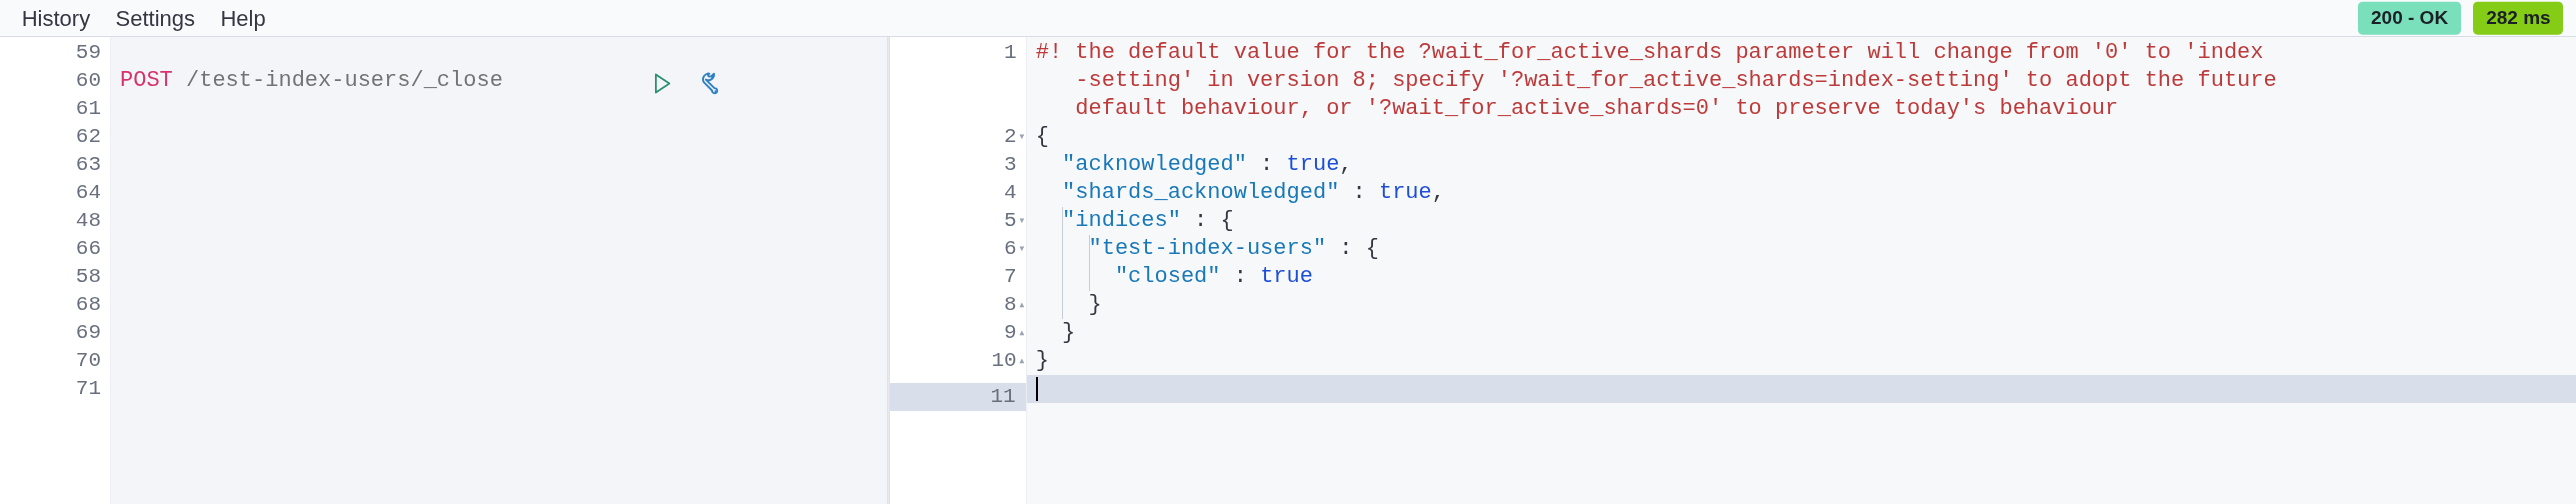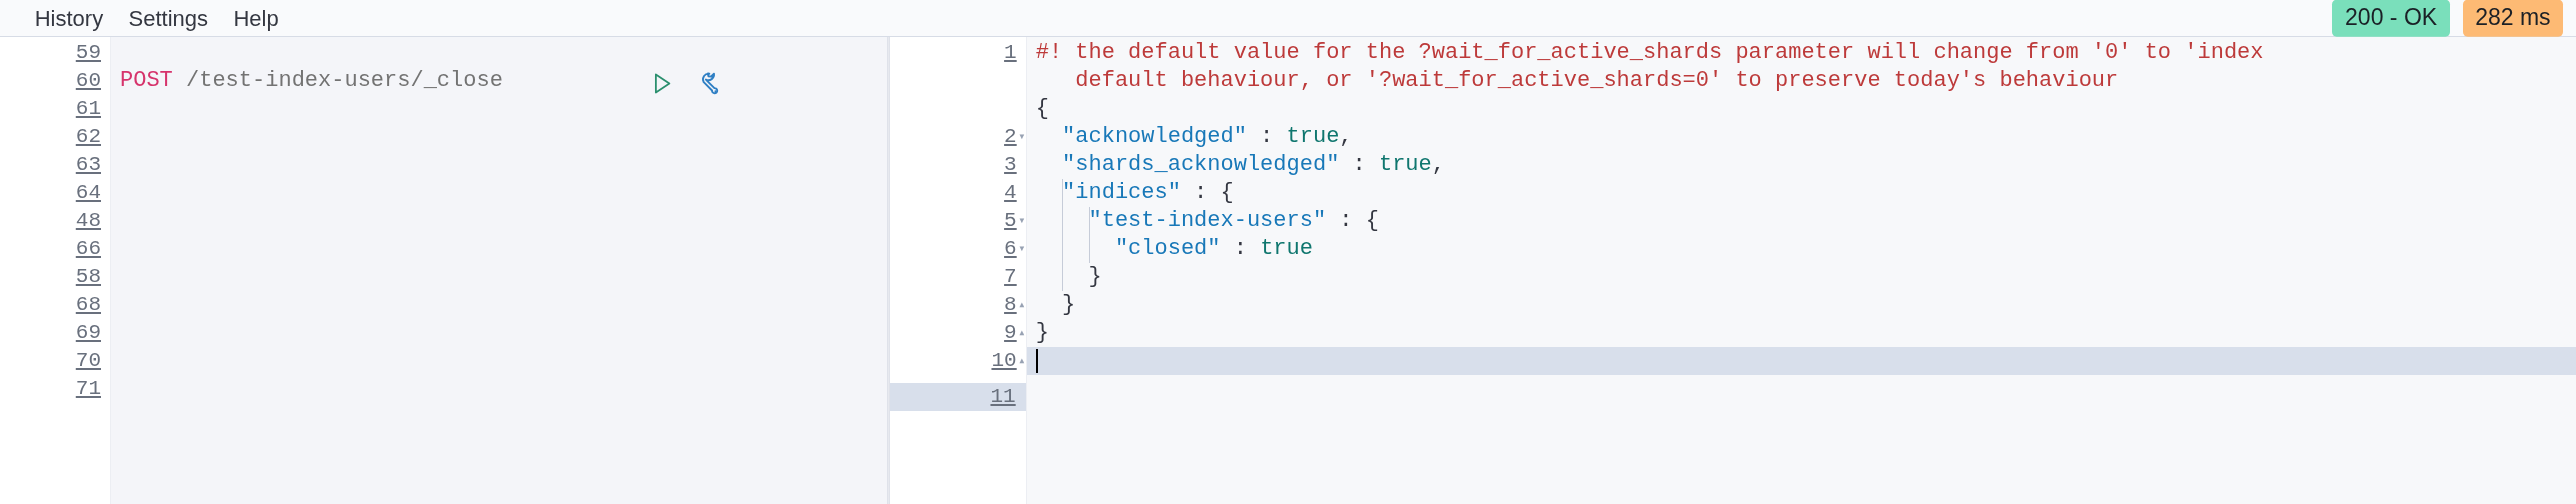--- a/index.html
+++ b/index.html
@@ -21,21 +21,21 @@
     height: 37px;
     background: #f9fafc;
     border-bottom: 0.9px solid #d7dce6;
     box-sizing: border-box;
     display: flex;
     align-items: center;
   }
   .nav-group {
     display: flex;
     align-items: center;
-    padding-left: 22px;
+    padding-left: 9px;
   }
   .nav-item {
     font-family: "Liberation Sans", sans-serif;
     font-size: 22px;
     color: #343741;
     padding: 0 12.7px;
     line-height: 37px;
     cursor: pointer;
     white-space: nowrap;
   }
@@ -44,29 +44,30 @@
     position: absolute;
     right: 12.7px;
     top: 50%;
     transform: translateY(-50%);
     display: flex;
     align-items: center;
     gap: 12.7px;
   }
   .badge {
     font-family: "Liberation Sans", sans-serif;
-    font-size: 23px;
+    font-size: 19px;
     line-height: 1;
     padding: 6.4px 12.7px 7.3px 12.7px;
     border-radius: 4.6px;
     white-space: nowrap;
     color: #1b2026;
+    font-weight: bold;
   }
   .badge-success { background: #7adfbb; }
-  .badge-neutral { background: #fdba74; }
+  .badge-neutral { background: #84cc16; }
 
   
   .panes {
     display: flex;
     height: 467px;
     width: 2576px;
   }
   .pane-editor {
     width: 887px;
     display: flex;
@@ -109,21 +110,20 @@
   }
   .gline {
     height: 28px;
     line-height: 28px;
     font-family: "Liberation Mono", monospace;
     font-size: 21px;
     color: #69707d;
     padding-right: 9px;
     white-space: nowrap;
     position: relative;
-    text-decoration: underline;
   }
   .gline.active-gline {
     background: #d8dfeb;
     border-right: 0.9px solid #d8dfeb;
     margin-top: 8px;
   }
   .fold {
     display: inline-block;
     width: 14.6px;
     font-size: 12px;
@@ -158,21 +158,21 @@
   }
 
   
   .tok-method { color: #d6336c; }
   .tok-url    { color: #737373; }
 
   
   .tok-warn   { color: #bd3a3a; }
   .tok-key    { color: #1878b8; }
   .tok-punct  { color: #343741; }
-  .tok-bool   { color: #0f766e; }
+  .tok-bool   { color: #1d4ed8; }
   .tok-brace  { color: #343741; }
 
   
   .guide {
     position: absolute;
     top: 0;
     width: 0.9px;
     height: 28px;
     background: #c6ccd8;
   }
@@ -282,20 +282,21 @@
         <div class="gline">5<span class="fold">▾</span></div>
         <div class="gline">6<span class="fold">▾</span></div>
         <div class="gline">7</div>
         <div class="gline">8<span class="fold">▴</span></div>
         <div class="gline">9<span class="fold">▴</span></div>
         <div class="gline">10<span class="fold">▴</span></div>
         <div class="gline active-gline">11</div>
       </div>
     <div class="code" id="response-code">
         <div class="cline"><span class="tok-warn">#! the default value for the ?wait_for_active_shards parameter will change from '0' to 'index</span></div>
+        <div class="cline"><span class="tok-warn">   -setting' in version 8; specify '?wait_for_active_shards=index-setting' to adopt the future</span></div>
         <div class="cline"><span class="tok-warn">   default behaviour, or '?wait_for_active_shards=0' to preserve today's behaviour</span></div>
         <div class="cline"><span class="tok-brace">{</span></div>
         <div class="cline"><span class="tok-key">  "acknowledged"</span><span class="tok-punct"> : </span><span class="tok-bool">true</span><span class="tok-punct">,</span></div>
         <div class="cline"><span class="tok-key">  "shards_acknowledged"</span><span class="tok-punct"> : </span><span class="tok-bool">true</span><span class="tok-punct">,</span></div>
         <div class="cline"><span class="guide" style="left: 35px;"></span><span class="tok-key">  "indices"</span><span class="tok-punct"> : </span><span class="tok-brace">{</span></div>
         <div class="cline"><span class="guide" style="left: 35px;"></span><span class="guide" style="left: 62px;"></span><span class="tok-key">    "test-index-users"</span><span class="tok-punct"> : </span><span class="tok-brace">{</span></div>
         <div class="cline"><span class="guide" style="left: 35px;"></span><span class="guide" style="left: 62px;"></span><span class="tok-key">      "closed"</span><span class="tok-punct"> : </span><span class="tok-bool">true</span></div>
         <div class="cline"><span class="guide" style="left: 35px;"></span><span class="tok-brace">    }</span></div>
         <div class="cline"><span class="tok-brace">  }</span></div>
         <div class="cline"><span class="tok-brace">}</span></div>

